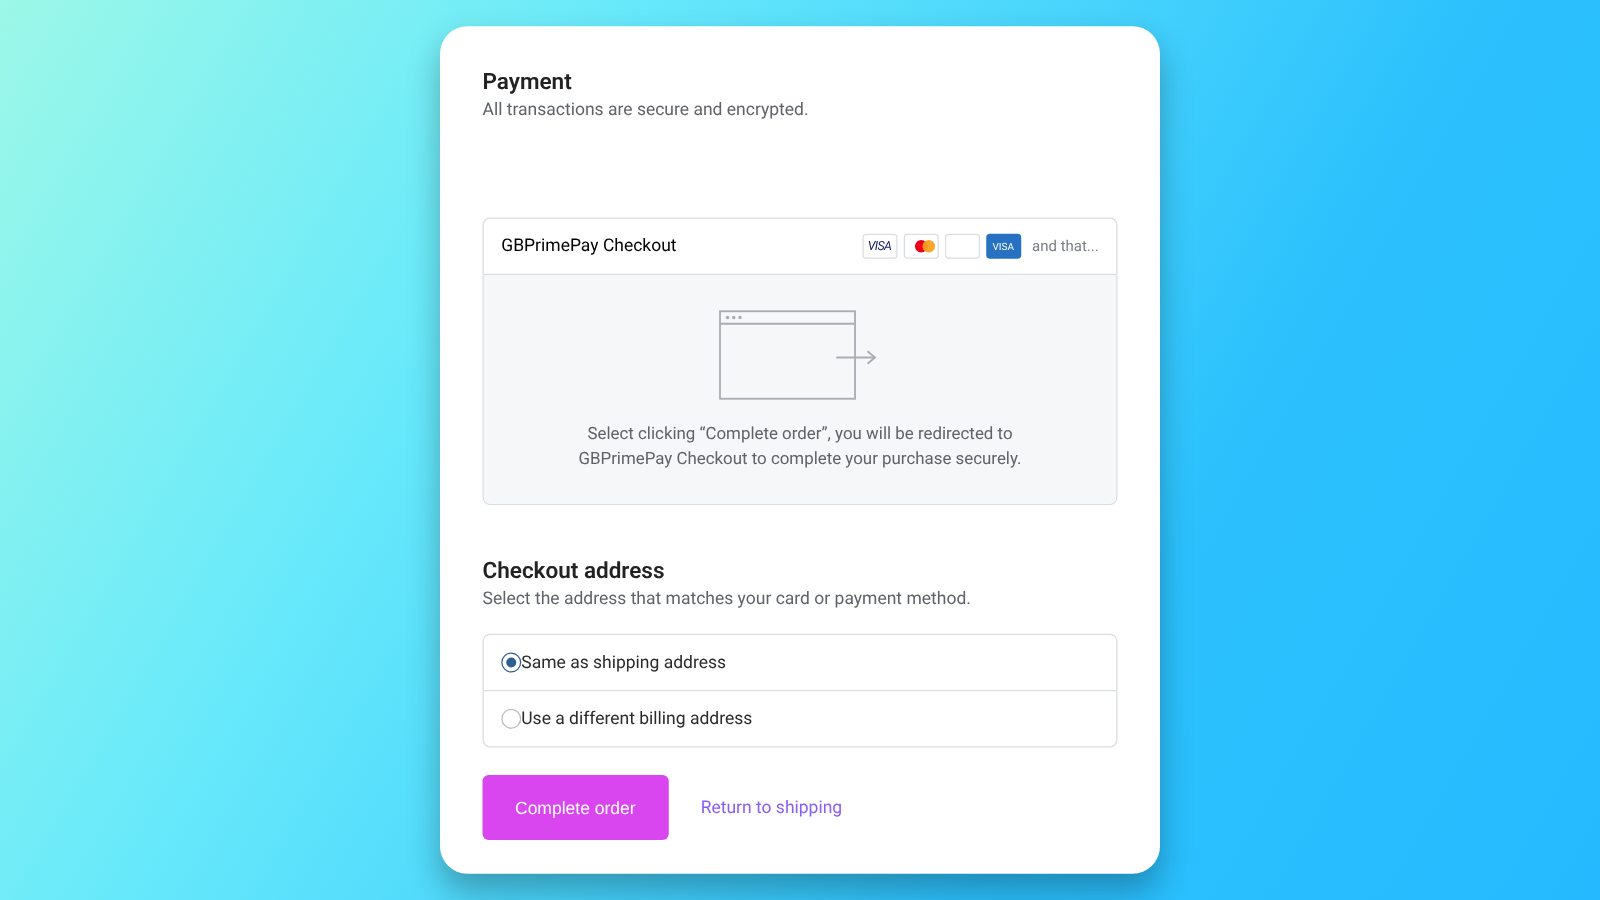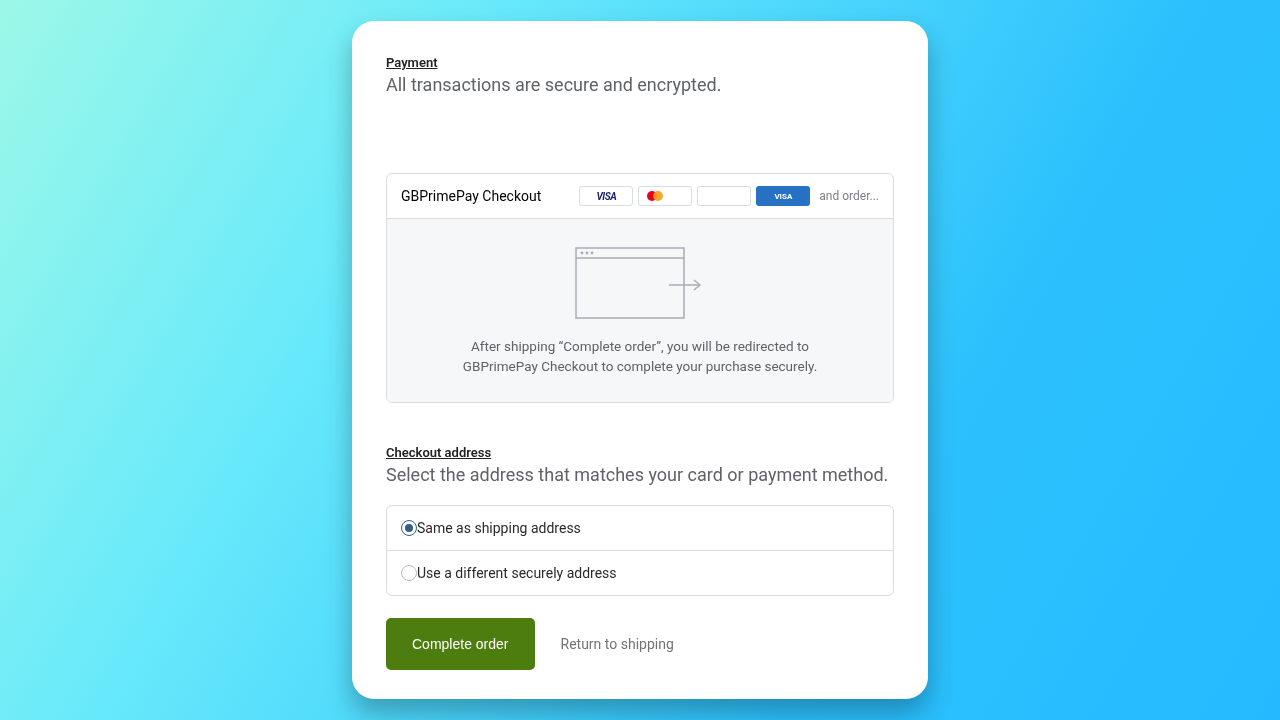--- a/index.html
+++ b/index.html
@@ -14,28 +14,27 @@
     width: 576px;
     height: 678px;
     background: #fff;
     border-radius: 22px;
     box-shadow: 0 14px 26px rgba(0,0,0,0.28);
     padding: 34px 34px 26px 34px;
     display: flex; flex-direction: column;
     color: #2a2a2a;
   }
   .section-title {
-    font-size: 13px;
+    font-size: 18px;
     font-weight: 600;
     margin-bottom: 4px;
     color: #222;
-    text-decoration: underline;
   }
   .section-sub {
-    font-size: 18px;
+    font-size: 14px;
     color: #5f6368;
   }
 
   
   .method-box {
     margin-top: 78px;
     border: 1px solid #d9dde0;
     border-radius: 6px;
     overflow: hidden;
     background: #fff;
@@ -45,23 +44,23 @@
     padding: 12px 14px;
     border-bottom: 1px solid #d9dde0;
   }
   .method-name {
     flex: 1;
     font-size: 14px;
     color: #000000;
   }
   .card-icons { display: flex; gap: 5px; align-items: center; }
   .card-icon {
-    width: 54px; height: 20px; border-radius: 3px;
+    width: 28px; height: 20px; border-radius: 3px;
     display: flex; align-items: center; justify-content: center;
-    font-size: 9px; font-weight: 700;
+    font-size: 9px; font-weight: 400;
   }
   .card-icon.visa { background:#fff; border:1px solid #d9dde0; color:#1a1f71; font-style: italic; font-size: 10px; letter-spacing: -0.5px; }
   .card-icon.mc { background:#fff; border:1px solid #d9dde0; position: relative; }
   .card-icon.mc::before, .card-icon.mc::after {
     content:""; width:10px; height:10px; border-radius:50%; position:absolute; top:4px;
   }
   .card-icon.mc::before { background:#eb001b; left:8px; }
   .card-icon.mc::after  { background:#f79e1b; left:14px; opacity:0.92; }
   .card-icon.jcb { background:#fff; border:1px solid #d9dde0; display:flex; gap:1px; padding:0 8px; }
   .card-icon.jcb span { flex:1; border-radius:1px; }
@@ -111,32 +110,32 @@
   .radio.checked::after {
     content:""; width:8px; height:8px; border-radius:50%; background:#2f5f90;
   }
 
   
   .actions {
     margin-top: 22px;
     display: flex; align-items: center; gap: 26px;
   }
   .btn-primary {
-    background: #4d7c0f;
+    background: #d946ef;
     color: #fff;
     border: none;
     border-radius: 5px;
     padding: 18px 26px;
     font-size: 14px;
     font-weight: 500;
     cursor: pointer;
   }
   .link {
     font-size: 14px;
-    color: #737373;
+    color: #8b5cf6;
     text-decoration: none;
     cursor: pointer;
   }
 </style>
 </head>
 <body>
 
 <div class="card">
 
   <div>
@@ -149,49 +148,49 @@
       <div class="method-name">GBPrimePay Checkout</div>
       <div class="card-icons">
         <div class="card-icon visa">VISA</div>
         <div class="card-icon mc"></div>
         <div class="card-icon jcb">
             <span></span>
             <span></span>
             <span></span>
           </div>
         <div class="card-icon amex">VISA</div>
-        <span class="and-more">and order...</span>
+        <span class="and-more">and that...</span>
       </div>
     </div>
     <div class="method-body">
       <svg class="redirect-ill" width="130" height="72" viewBox="0 0 130 72">
         <rect x="1" y="1" width="108" height="70" fill="#f6f7f8" stroke="#a9aeb5" stroke-width="1.5"></rect>
         <line x1="1" y1="11" x2="109" y2="11" stroke="#a9aeb5" stroke-width="1.5"></line>
         <circle cx="7" cy="6" r="1.4" fill="#a9aeb5"></circle>
         <circle cx="12" cy="6" r="1.4" fill="#a9aeb5"></circle>
         <circle cx="17" cy="6" r="1.4" fill="#a9aeb5"></circle>
         <line x1="94" y1="38" x2="124" y2="38" stroke="#a9aeb5" stroke-width="1.5"></line>
         <polyline points="119,33 125,38 119,43" fill="none" stroke="#a9aeb5" stroke-width="1.5"></polyline>
       </svg>
-      <div class="redirect-text">After shipping “Complete order”, you will be redirected to GBPrimePay Checkout to complete your purchase securely.</div>
+      <div class="redirect-text">Select clicking “Complete order”, you will be redirected to GBPrimePay Checkout to complete your purchase securely.</div>
     </div>
   </div>
 
   <div class="billing-section">
     <div class="section-title">Checkout address</div>
     <div class="section-sub">Select the address that matches your card or payment method.</div>
 
     <div class="radio-box">
       <label class="radio-row">
         <span class="radio checked"></span>
         <span>Same as shipping address</span>
       </label>
       <label class="radio-row">
         <span class="radio"></span>
-        <span>Use a different securely address</span>
+        <span>Use a different billing address</span>
       </label>
     </div>
   </div>
 
   <div class="actions">
     <button class="btn-primary">Complete order</button>
     <a class="link">Return to shipping</a>
   </div>
 
 </div>

